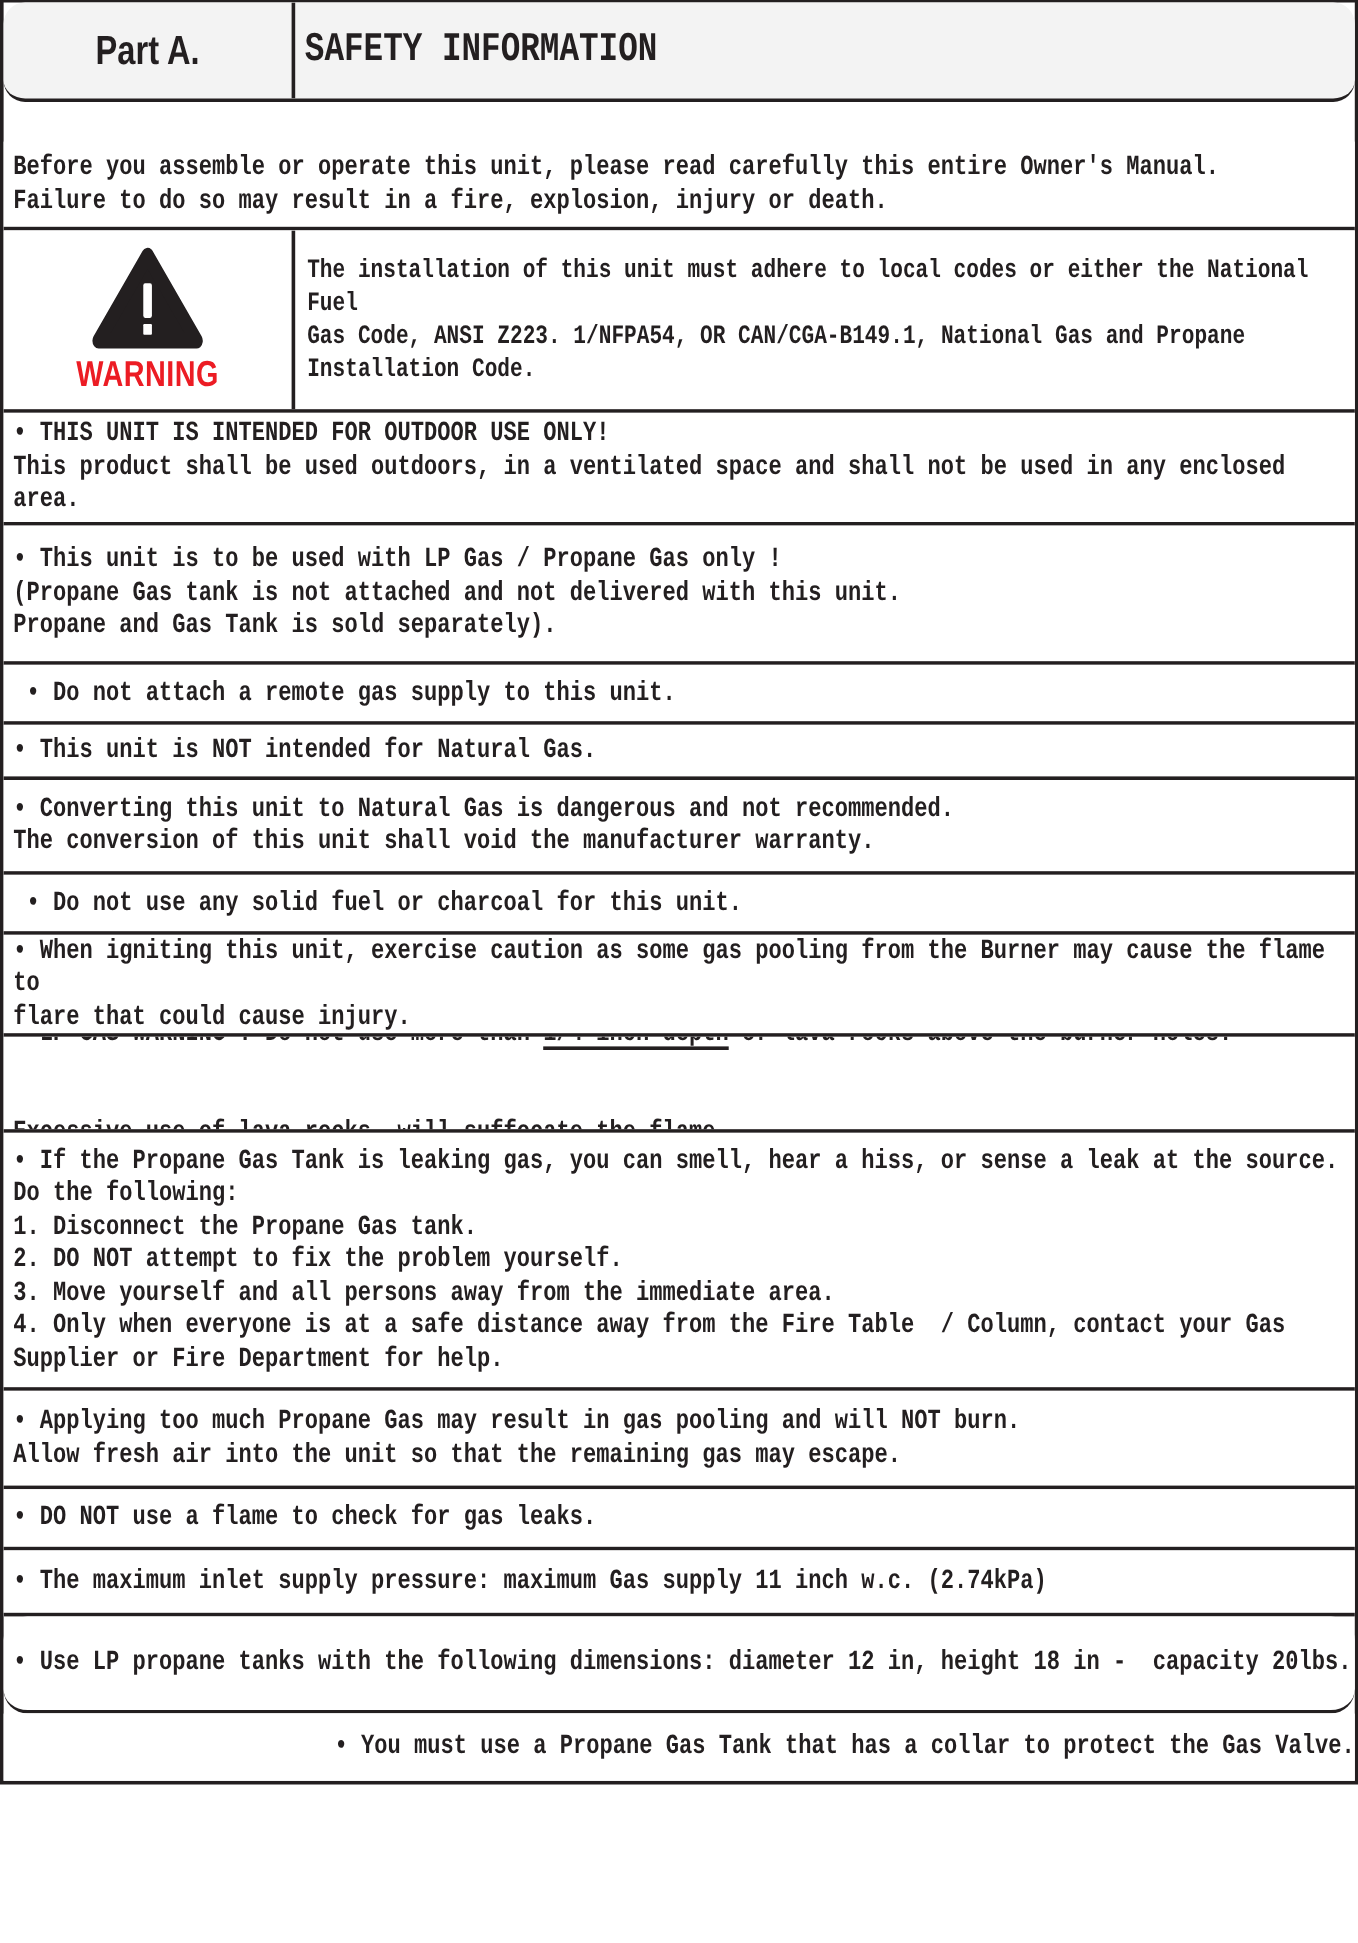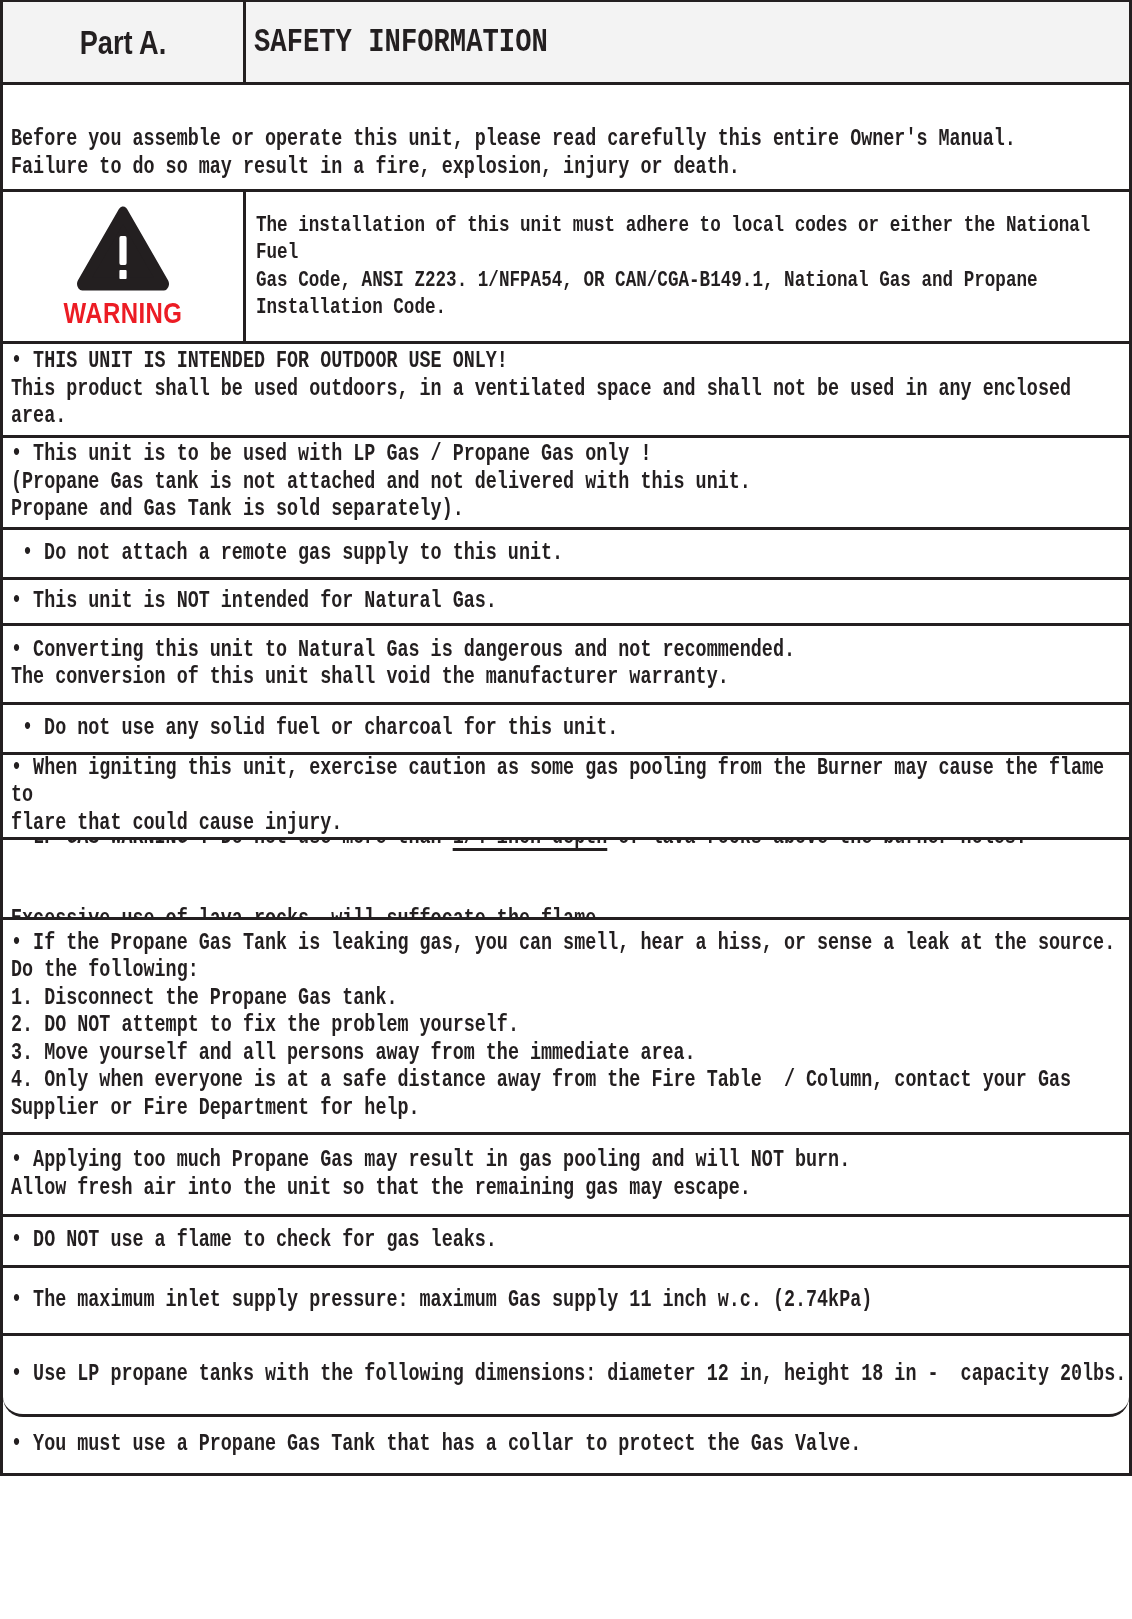--- a/index.html
+++ b/index.html
@@ -18,21 +18,21 @@
     border-top-width: 2px;
     background: #ffffff;
   }
   .row {
     display: flex;
     border-bottom: 3px solid #231f20;
     overflow: hidden;
     background: #ffffff;
   }
   .row:last-child { border-bottom: none; }
-  .row.header-bg { background: #f3f3f3; }
+  .row.header-bg { background: #f3f3f3; border-radius: 18px; }
 
   .cell {
     display: flex;
     flex-direction: column;
     justify-content: center;
     padding-left: 8px;
     overflow: hidden;
     flex: 1 1 auto;
     font-family: Liberation Mono, monospace;
   }
@@ -64,32 +64,32 @@
     transform-origin: left center;
     white-space: pre-wrap;
   }
   .center { text-align: center; }
 
   
   .h-header  { height: 83px; }
   .h-intro   { height: 74px; margin-top: 33px; }
   .h-warn    { height: 152px; }
   .h110 { height: 94px; }
-  .h116 { height: 92px; }
+  .h116 { height: 116px; }
   .h50  { height: 50px; padding-left: 11px; }
   .h46  { height: 46px; }
   .h79  { height: 79px; }
   .h85  { height: 85px; }
   .h80  { height: 80px; }
   .h244 { height: 215px; }
   .h82  { height: 82px; }
   .h51  { height: 51px; }
-  .h64  { height: 68px; }
+  .h64  { height: 55px; }
   .h81  { height: 81px; border-radius: 20px; }
-  .h56  { height: 56px; }
+  .h56  { height: 56px; text-align: right; }
 
   .warn-cell-inner {
     width: 125%;
     transform: scaleX(0.8);
     transform-origin: left center;
     display: flex;
     flex-direction: column;
     align-items: center;
   }
   .warn-label {

